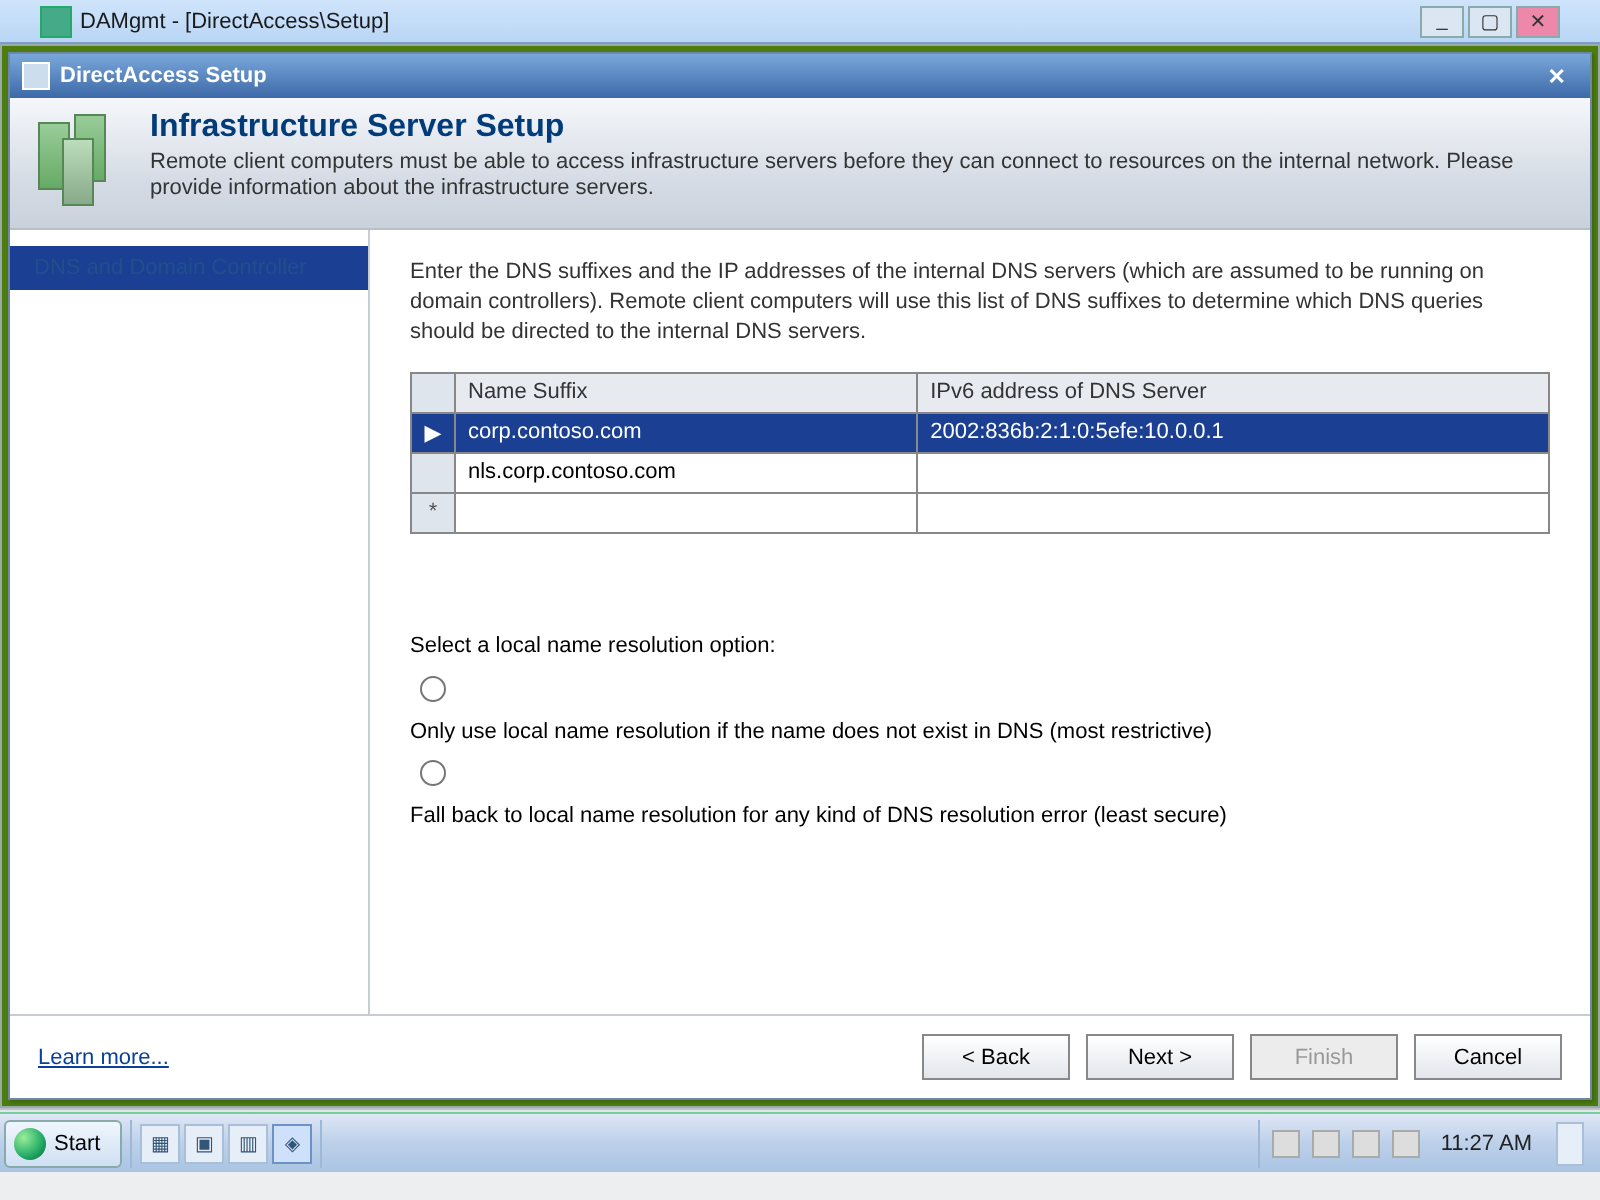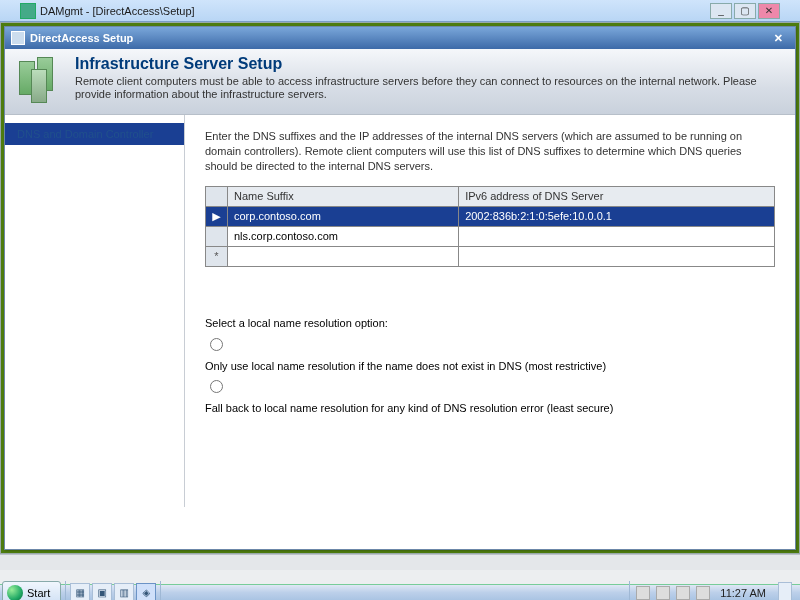--- a/index.html
+++ b/index.html
@@ -58,21 +58,21 @@
 
   .footer { height:42px; border-top:1px solid #c8cdd4; display:flex; align-items:center; padding:0 14px; gap:8px; background:#fff; }
   .footer .learn { color:#0a3f9c; text-decoration:underline; margin-right:auto; cursor:default; }
   .btn { min-width:74px; height:23px; border:1px solid #888; background:linear-gradient(#fff,#e2e6eb); font-size:11px; cursor:default; }
   .btn:disabled { color:#999; background:#ececec; }
 
   
   .statusbar { position:absolute; left:0; right:0; bottom:30px; height:16px; background:#e4e7ea; border-top:1px solid #bcc2c9; }
 
   
-  .taskbar { position:absolute; bottom:0; left:0; right:0; height:16px; background:linear-gradient(#dfe7f5,#bcd0ea 50%,#aac4e3); border-top:1px solid #7c9; display:flex; align-items:center; padding:0 2px; }
+  .taskbar { position:absolute; bottom:14px; left:0; right:0; height:30px; background:linear-gradient(#dfe7f5,#bcd0ea 50%,#aac4e3); border-top:1px solid #7c9; display:flex; align-items:center; padding:0 2px; }
   .start { height:24px; padding:0 10px 0 4px; display:flex; align-items:center; gap:4px; border:1px solid #8aa; background:linear-gradient(#f0f6fd,#cfe0f4); border-radius:3px; margin-right:4px; cursor:default; }
   .start .orb { width:16px; height:16px; border-radius:50%; background:radial-gradient(circle at 30% 30%, #9e9, #2a6 60%, #063); }
   .ql { display:flex; gap:2px; border-left:1px solid #9fb8d5; border-right:1px solid #9fb8d5; padding:0 4px; height:24px; align-items:center; }
   .ql .qlb { width:20px; height:20px; background:#e6eef8; border:1px solid #a9bed7; cursor:default; display:flex; align-items:center; justify-content:center; font-size:10px; color:#357; }
   .ql .qlb.active { background:#cfe0fa; border-color:#6b93c6; }
   .tray { margin-left:auto; display:flex; align-items:center; gap:6px; padding:0 6px; height:24px; border-left:1px solid #9fb8d5; }
   .tray .ti { width:14px; height:14px; background:#ddd; border:1px solid #aaa; }
   .tray .clock { font-size:11px; color:#222; margin-left:4px; }
   .tray .showdesk { width:14px; height:22px; border:1px solid #a9bed7; background:#e6eef8; margin-left:6px; }
 </style>
@@ -152,20 +152,27 @@
               <span>Only use local name resolution if the name does not exist in DNS (most restrictive)</span>
             </label>
             <label class="radio-row">
               <input type="radio" name="res" style="">
               <span>Fall back to local name resolution for any kind of DNS resolution error (least secure)</span>
             </label>
           </div>
         </div>
       </div>
 
+      <div class="footer">
+        <a class="learn">Learn more...</a>
+        <button class="btn">&lt; Back</button>
+        <button class="btn">Next &gt;</button>
+        <button class="btn" disabled="">Finish</button>
+        <button class="btn">Cancel</button>
+      </div>
 
     </div>
   </div>
 
   <div class="statusbar"></div>
 
   <div class="taskbar">
     <div class="start">
       <div class="orb"></div>
       <span>Start</span>

